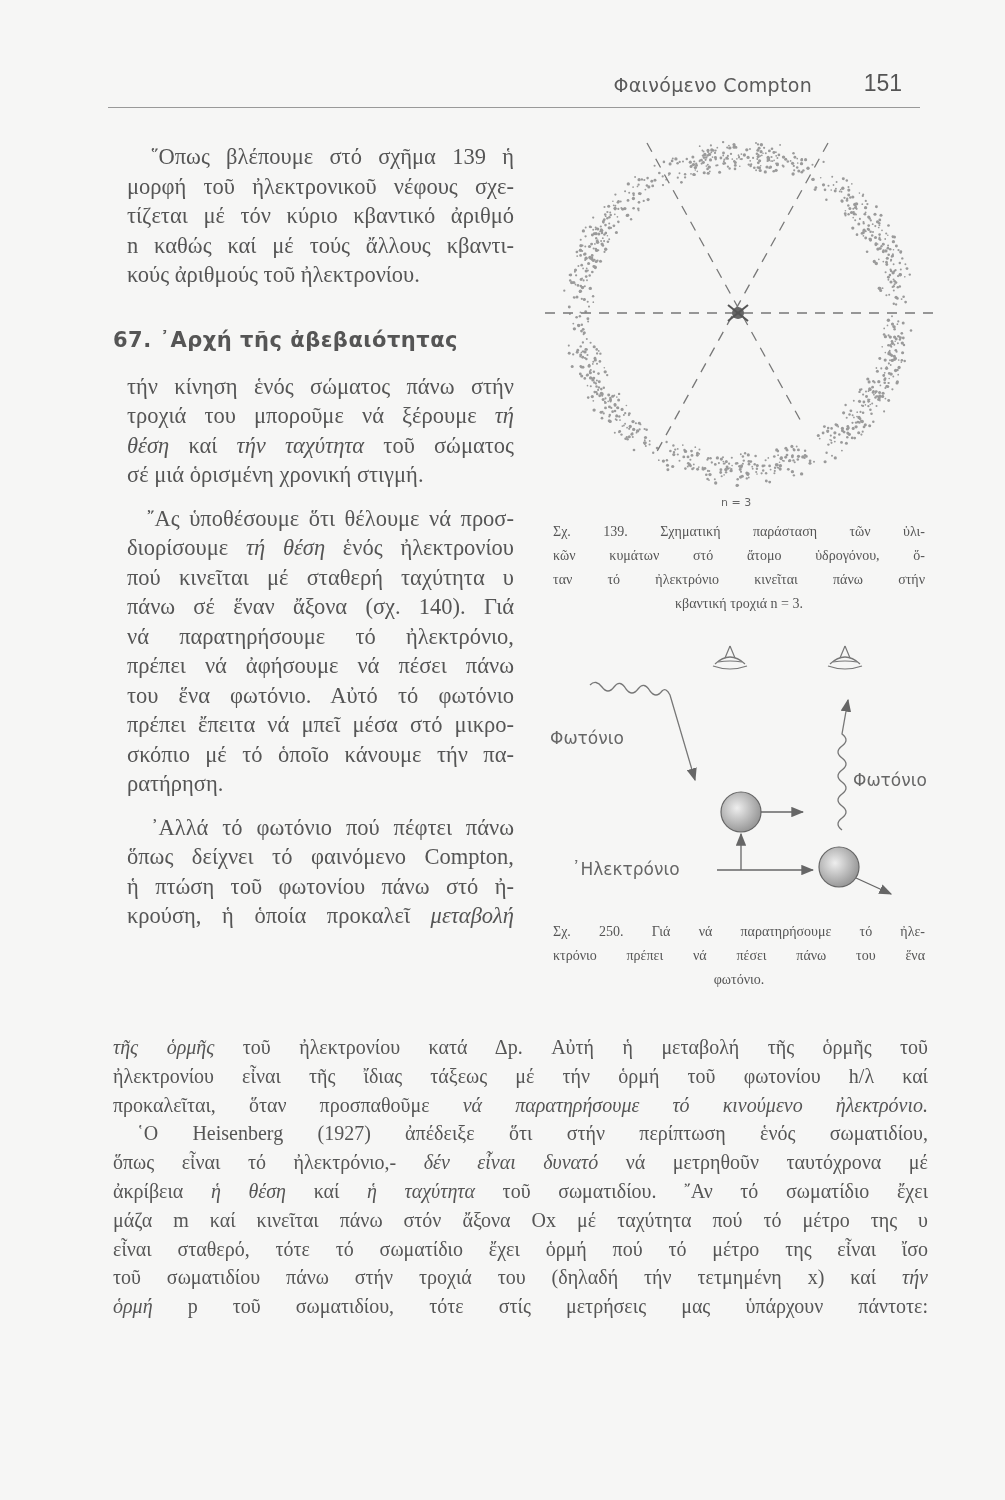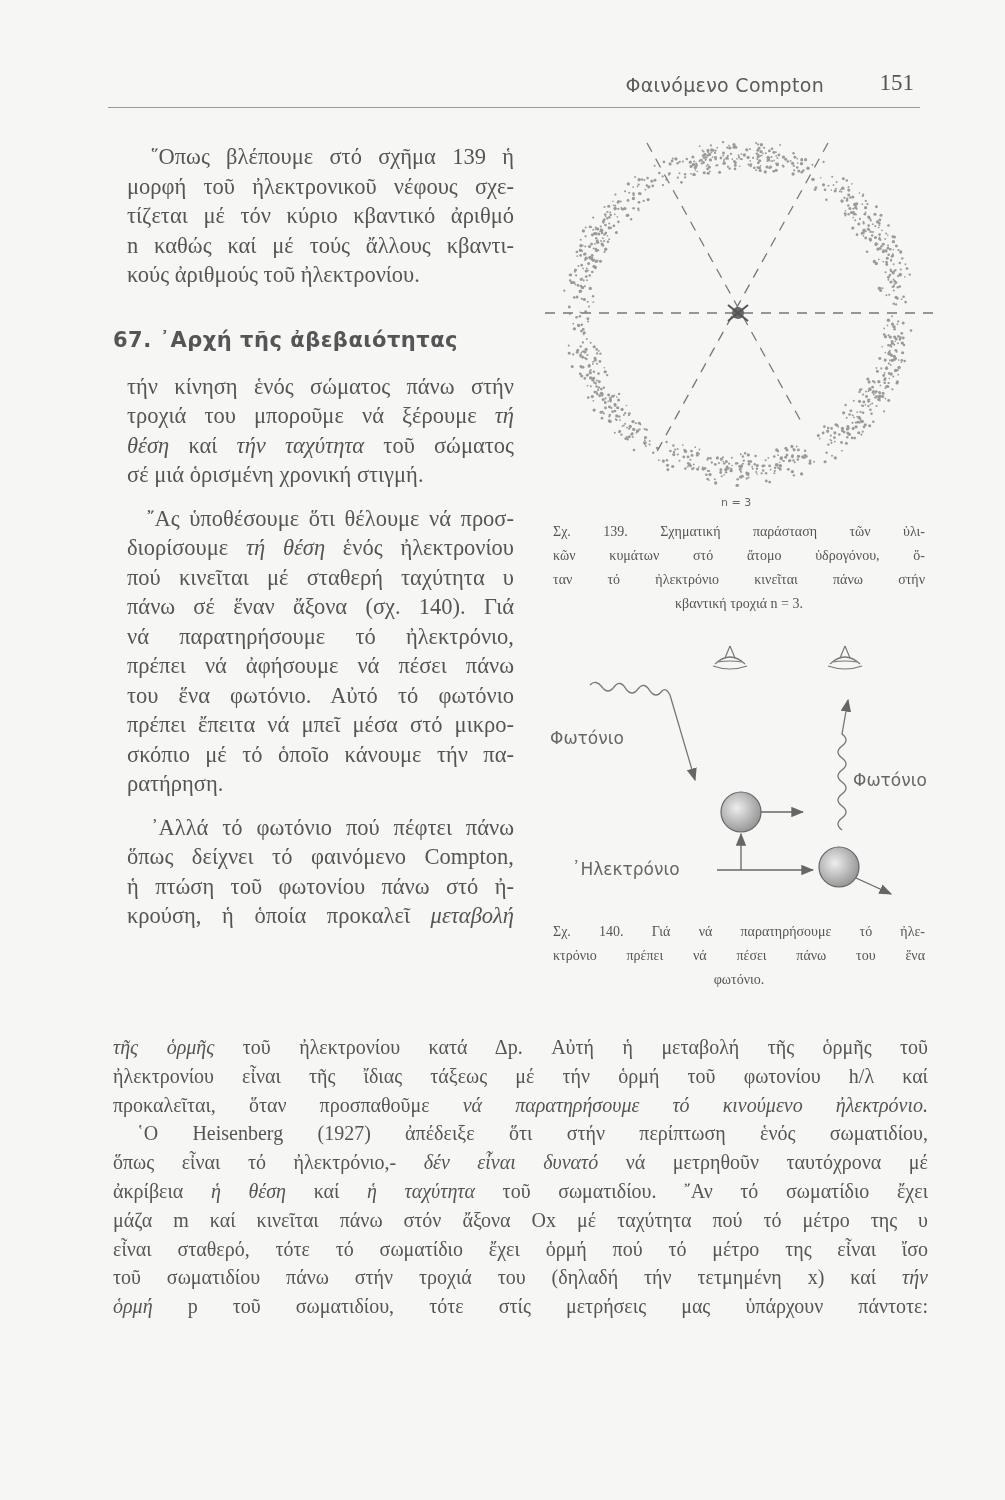--- a/index.html
+++ b/index.html
@@ -1,22 +1,22 @@
 <!DOCTYPE html>
 <html><head>
 <meta charset="utf-8">
 <style>
   html, body { margin: 0; padding: 0; }
   body {
     width: 1005px; height: 1500px; background: #f6f6f5; position: relative; overflow: hidden;
     color: #555; font-family: "Liberation Serif", "DejaVu Serif", serif;
   }
-  .header { position: absolute; left: 108px; top: 70px; width: 812px; height: 36px; }
+  .header { position: absolute; left: 96px; top: 70px; width: 812px; height: 36px; }
   .header-title { position: absolute; right: 96px; top: 4px; font-family: "DejaVu Sans", sans-serif; font-size: 19px; color: #5a5a5a; letter-spacing: 0.3px; }
-  .header-page { position: absolute; right: 6px; top: 0px; font-family: Liberation Serif, serif; font-size: 23px; color: #555; }
+  .header-page { position: absolute; right: 6px; top: 0px; font-family: Liberation Sans, sans-serif; font-size: 23px; color: #555; }
   .header-rule { position: absolute; left: 108px; top: 107px; width: 812px; height: 1px; background: #999; }
 
   .col-left { position: absolute; left: 113px; top: 128px; width: 415px; }
   .p { font-size: 22.5px; line-height: 29.5px; text-align: justify; margin: 14px; }
   .p .ln { display: block; text-align: justify; text-align-last: justify; white-space: nowrap; }
   .ln.last { text-align-last: left; }
   .heading { font-family: "DejaVu Sans", sans-serif; font-weight: bold; font-size: 21px; color: #555; margin: 38px 0 20px 0; letter-spacing: 0.5px; }
   i { font-style: italic; }
 
   .fig139 { position: absolute; left: 545px; top: 135px; width: 390px; height: 370px; }
@@ -1259,21 +1259,21 @@
     <line x1="172" y1="230" x2="268" y2="230" stroke="#666" stroke-width="1.3" marker-end="url(#ah)"></line>
     <line x1="196" y1="230" x2="196" y2="194" stroke="#666" stroke-width="1.3" marker-end="url(#ah)"></line>
     <circle cx="294" cy="227" r="20" fill="url(#ball)" stroke="#666" stroke-width="1.2"></circle>
     <line x1="311" y1="238" x2="346" y2="254" stroke="#666" stroke-width="1.3" marker-end="url(#ah)"></line>
   </svg>
   <span class="f-label" style="left:5px; top:88px">Φωτόνιο</span>
   <span class="f-label" style="left:308px; top:130px">Φωτόνιο</span>
   <span class="f-label" style="left:27px; top:219px">᾿Ηλεκτρόνιο</span>
 </div>
 <div class="cap cap140">
-  <span class="ln">Σχ. 140. Γιά νά παρατηρήσουμε τό ἠλε-</span>
+  <span class="ln">Σχ. 250. Γιά νά παρατηρήσουμε τό ἠλε-</span>
   <span class="ln">κτρόνιο πρέπει νά πέσει πάνω του ἕνα</span>
   <span class="ln center">φωτόνιο.</span>
 </div>
 
 <div class="full">
   <span class="ln"><i>τῆς ὁρμῆς</i><span> τοῦ ἠλεκτρονίου κατά Δp. Αὐτή ἡ μεταβολή τῆς ὁρμῆς τοῦ</span></span>
   <span class="ln">ἠλεκτρονίου εἶναι τῆς ἴδιας τάξεως μέ τήν ὁρμή τοῦ φωτονίου h/λ καί</span>
   <span class="ln"><span>προκαλεῖται, ὅταν προσπαθοῦμε </span><i>νά παρατηρήσουμε τό κινούμενο ἠλεκτρόνιο.</i></span>
   <span class="ln indent">῾Ο Heisenberg (1927) ἀπέδειξε ὅτι στήν περίπτωση ἑνός σωματιδίου,</span>
   <span class="ln"><span>ὅπως εἶναι τό ἠλεκτρόνιο,- </span><i>δέν εἶναι δυνατό</i><span> νά μετρηθοῦν ταυτόχρονα μέ</span></span>

